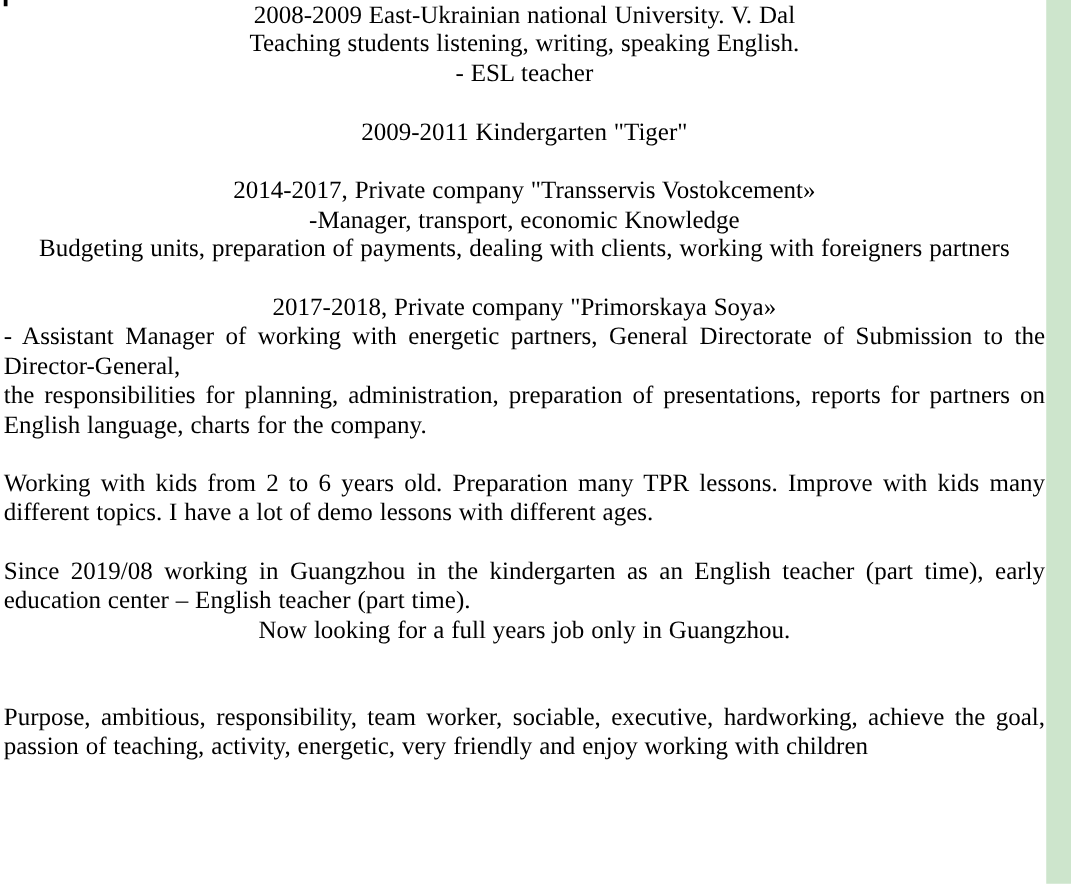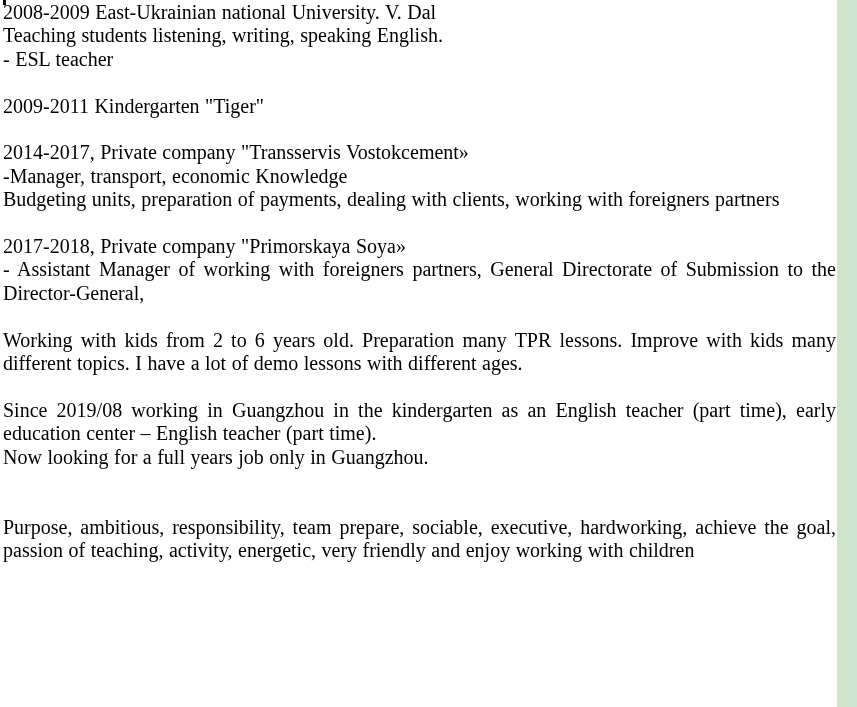--- a/index.html
+++ b/index.html
@@ -27,21 +27,21 @@
     left: 3px;
     top: 1px;
     width: 833px;
     color: #000000;
     font-size: 20px;
     line-height: 23.4px;
   }
   .doc-body p.para {
     margin: 0;
     padding: 0;
-    text-align: left;
+    text-align: center;
     word-spacing: 0.5px;
   }
   .doc-body p.para.justify {
     text-align: justify;
     text-align-last: left;
   }
   .doc-body p.para.bold {
     font-weight: bold;
   }
   .margin-strip {
@@ -70,25 +70,26 @@
       <p class="para">Teaching students listening, writing, speaking English.</p>
       <p class="para">- ESL teacher</p>
       <p class="para">&nbsp;</p>
       <p class="para">2009-2011 Kindergarten "Tiger"</p>
       <p class="para">&nbsp;</p>
       <p class="para">2014-2017, Private company "Transservis Vostokcement»</p>
       <p class="para">-Manager, transport, economic Knowledge</p>
       <p class="para">Budgeting units, preparation of payments, dealing with clients, working with foreigners partners</p>
       <p class="para">&nbsp;</p>
       <p class="para">2017-2018, Private company "Primorskaya Soya»</p>
-      <p class="para justify">- Assistant Manager of working with foreigners partners, General Directorate of Submission to the Director-General,</p>
+      <p class="para justify">- Assistant Manager of working with energetic partners, General Directorate of Submission to the Director-General,</p>
+      <p class="para justify">the responsibilities for planning, administration, preparation of presentations, reports for partners on English language, charts for the company.</p>
       <p class="para">&nbsp;</p>
       <p class="para justify">Working with kids from 2 to 6 years old. Preparation many TPR lessons. Improve with kids many different topics. I have a lot of demo lessons with different ages.</p>
       <p class="para">&nbsp;</p>
       <p class="para justify">Since 2019/08 working in Guangzhou in the kindergarten as an English teacher (part time), early education center – English teacher (part time).</p>
       <p class="para">Now looking for a full years job only in Guangzhou.</p>
       <p class="para">&nbsp;</p>
       <p class="para">&nbsp;</p>
-      <p class="para justify">Purpose, ambitious, responsibility, team prepare, sociable, executive, hardworking, achieve the goal, passion of teaching, activity, energetic, very friendly and enjoy working with children</p>
+      <p class="para justify">Purpose, ambitious, responsibility, team worker, sociable, executive, hardworking, achieve the goal, passion of teaching, activity, energetic, very friendly and enjoy working with children</p>
     </div>
 </div>
 
 <div class="margin-strip" style="background: rgb(205, 229, 204);"></div>
 
 </body></html>

